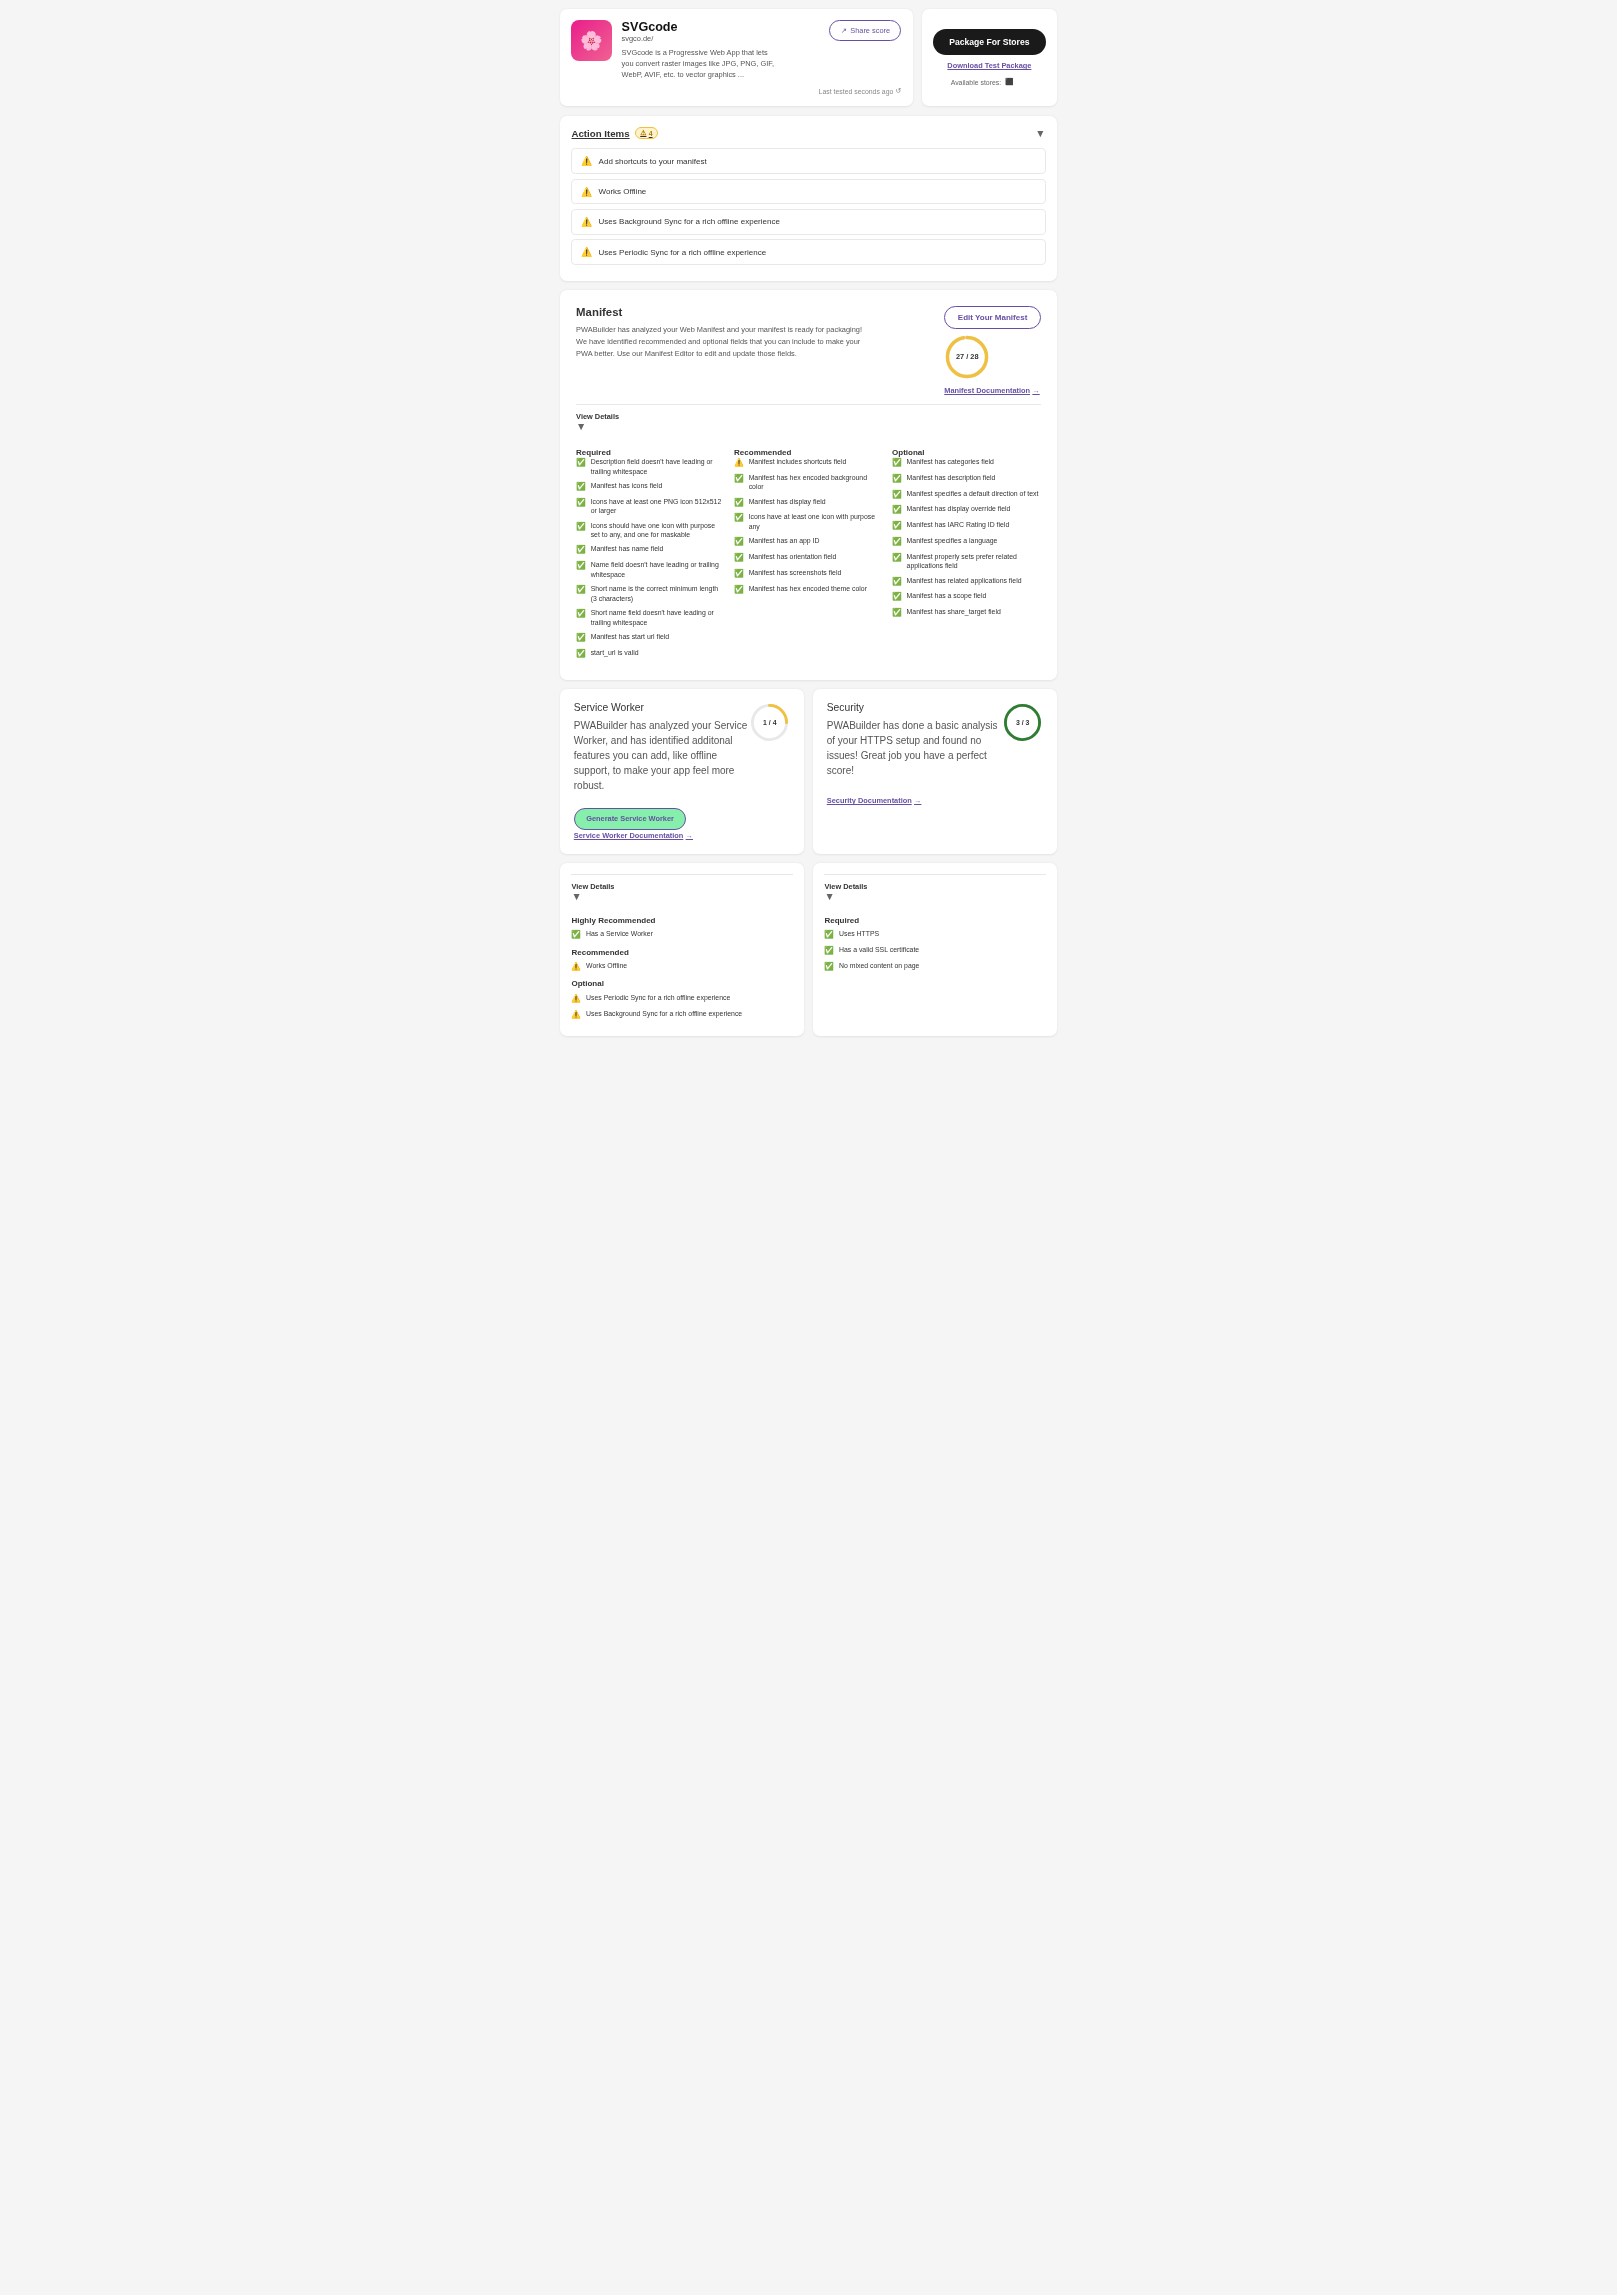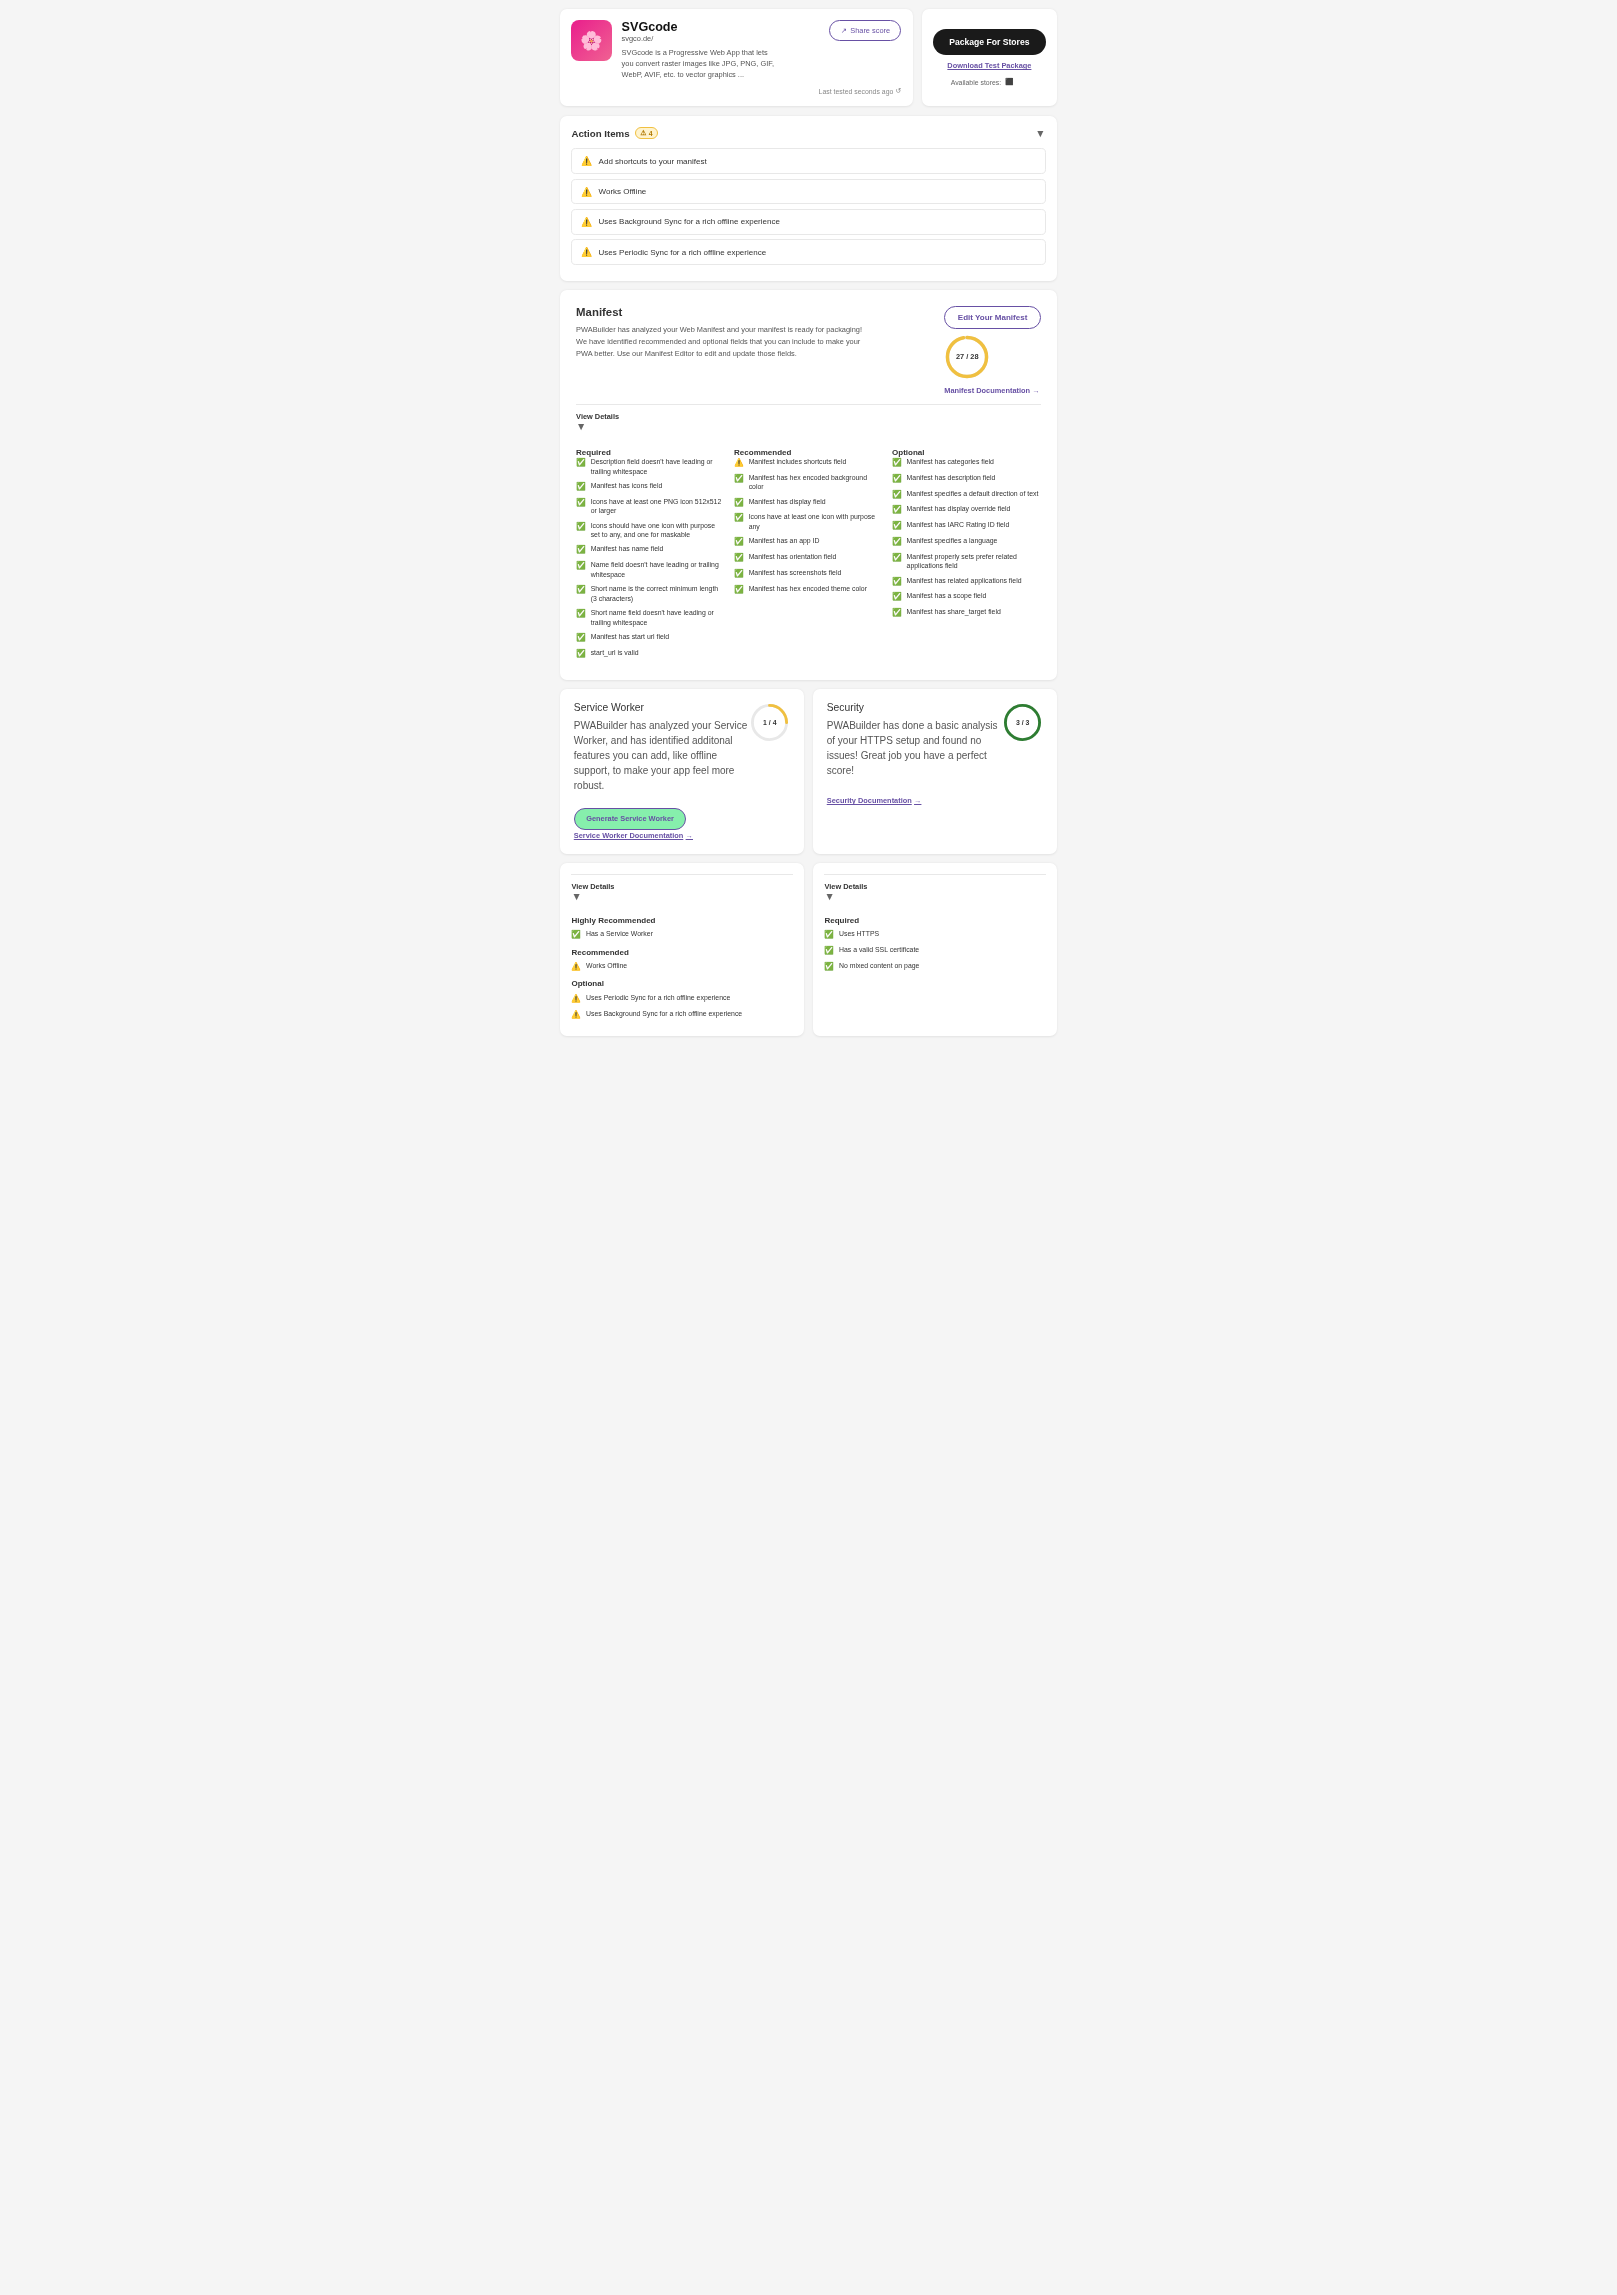--- a/index.html
+++ b/index.html
@@ -13,34 +13,34 @@
     .app-desc { font-size: 7.4px; color: #555; line-height: 1.5; max-width: 160px; }
     .last-tested { font-size: 6.9px; color: #888; margin-top: 4.6px; display: flex; align-items: center; gap: 2.3px; }
     .share-btn { border: 0.9px solid #6750a4; background: white; color: #6750a4; border-radius: 11.4px; padding: 4.6px 10.3px; cursor: pointer; font-size: 7.4px; display: flex; align-items: center; gap: 3.4px; white-space: nowrap; }
     .package-btn { background: #1a1a1a; color: white; border: none; border-radius: 13.7px; padding: 8px 16px; font-size: 8.6px; font-weight: 600; cursor: pointer; margin-bottom: 5.7px; }
     .download-link { color: #6750a4; font-size: 7.4px; font-weight: 600; text-decoration: underline; cursor: pointer; margin-bottom: 8px; }
     .available-stores { font-size: 6.9px; color: #666; display: flex; align-items: center; gap: 4.6px; }
 
     
     .action-card { background: white; border-radius: 6.9px; padding: 11.4px; margin-bottom: 9.1px; box-shadow: 0 0.6px 2.3px rgba(0,0,0,0.08); }
     .section-header { display: flex; justify-content: space-between; align-items: center; margin-bottom: 9.1px; }
-    .section-title { font-size: 9.7px; font-weight: 700; display: flex; align-items: center; gap: 5px; }
+    .section-title { font-size: 9.7px; font-weight: 700; display: flex; align-items: center; gap: 5px; text-decoration: underline; }
     .badge { background: #fff3cd; border: 0.6px solid #f0c040; color: #b07800; border-radius: 6.9px; padding: 1.1px 4.6px; font-size: 6.9px; font-weight: 600; display: inline-flex; align-items: center; gap: 2.3px; }
     .chevron { color: #666; font-size: 10.3px; cursor: pointer; }
     .action-item { display: flex; align-items: center; gap: 5.7px; padding: 6.9px 9.1px; border: 0.6px solid #e8e8e8; border-radius: 4.6px; margin-bottom: 4.6px; font-size: 8px; color: #333; }
     .warn-icon { color: #f0a000; font-size: 9.1px; }
 
     
     .manifest-card { background: white; border-radius: 6.9px; padding: 16px; margin-bottom: 9.1px; box-shadow: 0 0.6px 2.3px rgba(0,0,0,0.08); }
     .manifest-header { display: flex; justify-content: space-between; align-items: flex-start; margin-bottom: 9.1px; }
     .manifest-title { font-size: 11.4px; font-weight: 700; margin-bottom: 5.7px; }
     .manifest-desc { font-size: 7.4px; color: #555; line-height: 1.6; max-width: 286px; }
     .manifest-right { display: flex; flex-direction: column; align-items: flex-start; gap: 5.7px; }
     .edit-manifest-btn { border: 0.9px solid #6750a4; background: white; color: #6750a4; border-radius: 11.4px; padding: 5.7px 12.6px; font-size: 8px; font-weight: 600; cursor: pointer; }
-    .manifest-doc-link { color: #6750a4; font-size: 7.4px; font-weight: 600; cursor: pointer; display: flex; align-items: center; gap: 2.3px; }
+    .manifest-doc-link { color: #6750a4; font-size: 7.4px; font-weight: 600; text-decoration: underline; cursor: pointer; display: flex; align-items: center; gap: 2.3px; }
 
     
     .view-details-bar { display: flex; justify-content: space-between; align-items: flex-start; padding: 6.9px 0; border-top: 0.6px solid #e8e8e8; cursor: pointer; font-size: 7.4px; color: #333; font-weight: 700; flex-direction: column; }
 
     
     .details-grid { display: grid; grid-template-columns: 1fr 1fr 1fr; gap: 9.1px; padding-top: 9.1px; }
     .check-item { display: flex; align-items: flex-start; gap: 4.6px; margin-bottom: 4.6px; font-size: 6.9px; color: #333; line-height: 1.4; }
     .check-icon { color: #2e7d32; font-size: 8px; flex-shrink: 0; margin-top: 0; }
     .warn-small { color: #f0a000; font-size: 8px; flex-shrink: 0; }
 

